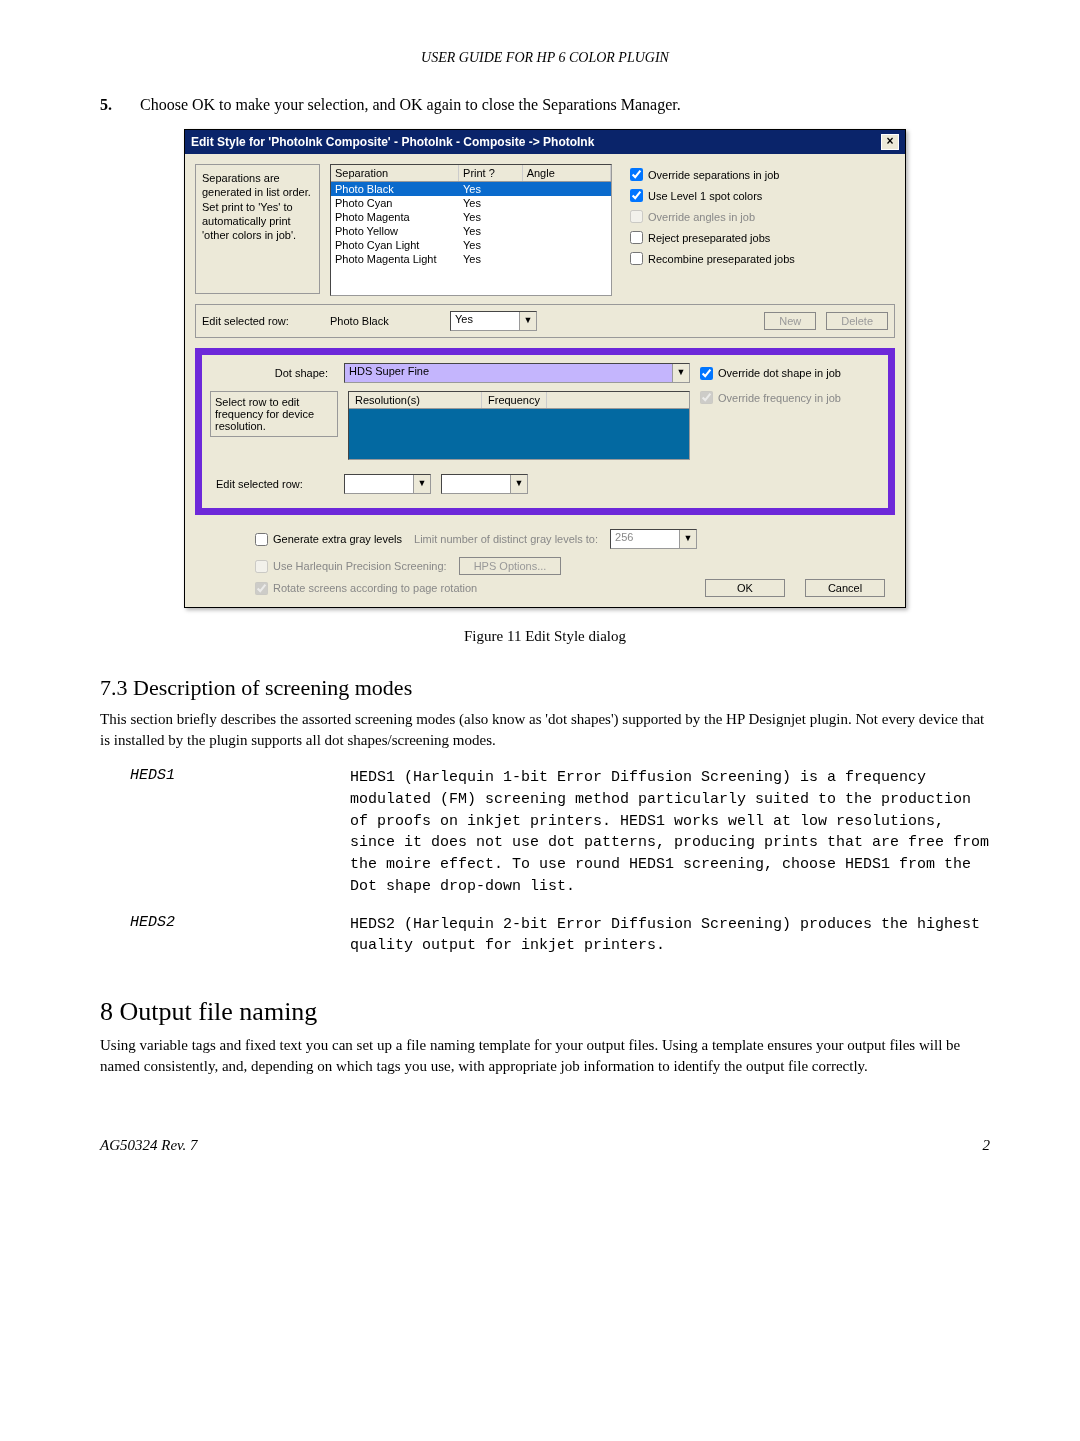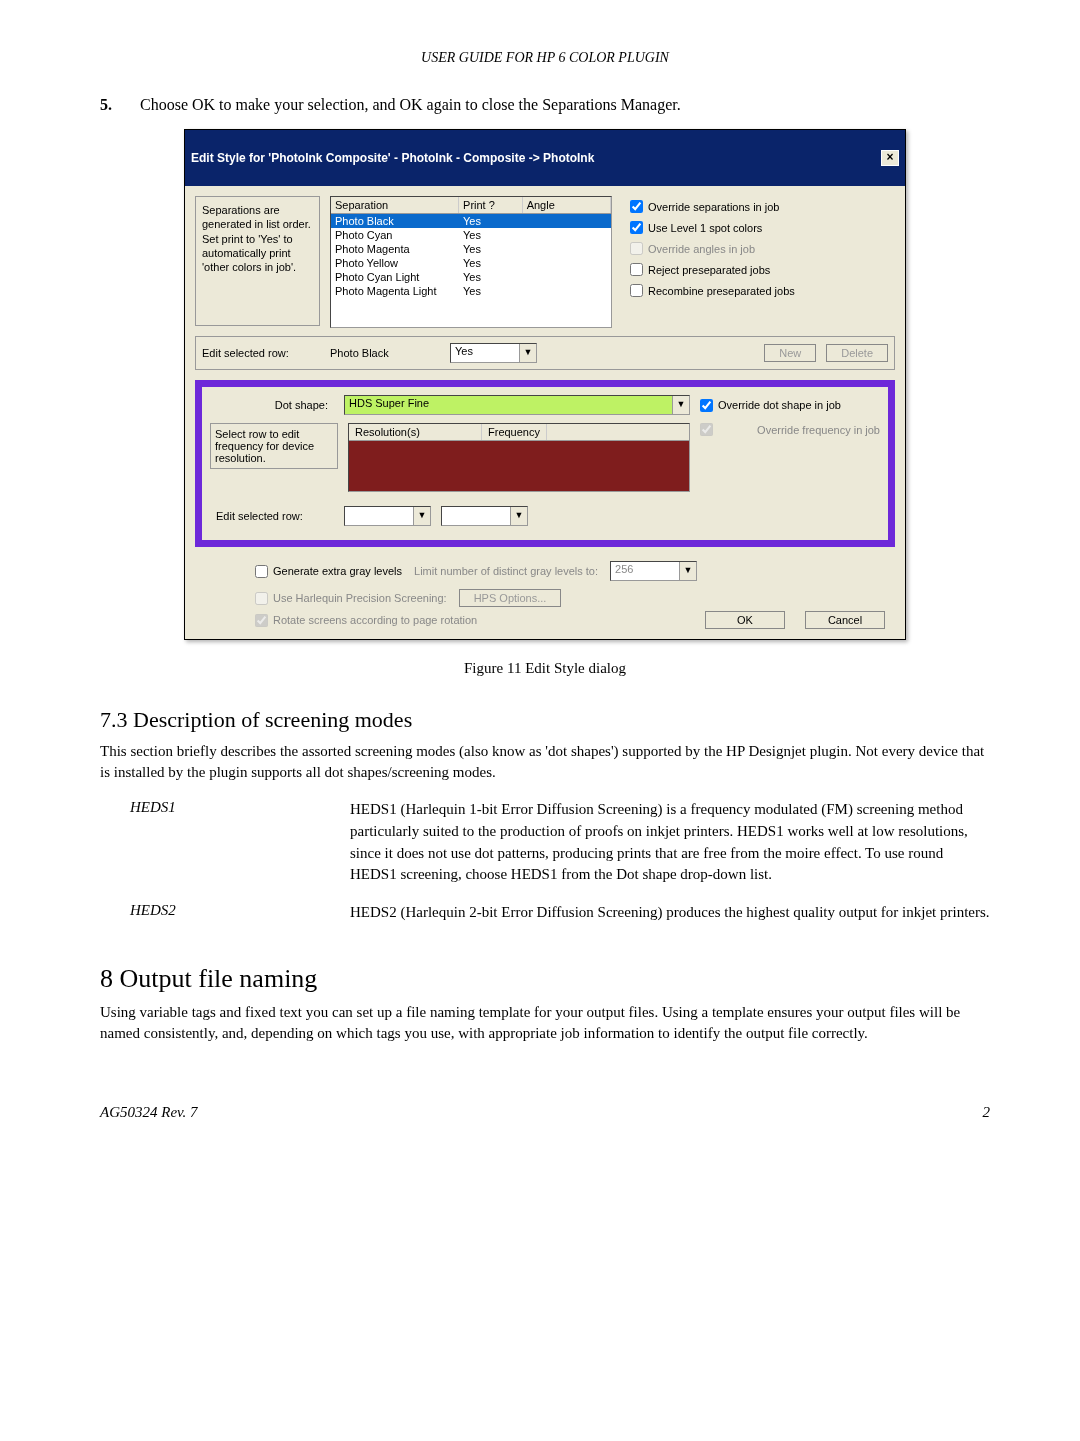--- a/index.html
+++ b/index.html
@@ -36,21 +36,21 @@
     width: 720px;
     background: #ece9d8;
     border: 1px solid #000;
     box-shadow: 2px 2px 4px rgba(0,0,0,0.3);
     font-family: Tahoma, Arial, sans-serif;
     font-size: 11px;
   }
   .titlebar {
     background: linear-gradient(#0a246a, #0a246a);
     color: #fff;
-    padding: 20px 6px;
+    padding: 4px 6px;
     display: flex;
     justify-content: space-between;
     align-items: center;
     font-weight: bold;
     font-size: 12px;
   }
   .titlebar .close {
     width: 16px;
     height: 14px;
     background: #ece9d8;
@@ -148,26 +148,26 @@
     font-family: Tahoma, Arial, sans-serif;
   }
   .btn.disabled { color: #999; }
   .mid-panel {
     margin-top: 10px;
     border: 7px solid #6d28d9;
     padding: 8px;
   }
   .dot-row { display: flex; align-items: center; gap: 10px; }
   .dot-row .lab { width: 118px; text-align: right; padding-right: 6px; }
-  .dot-combo { flex: 1; display: flex; border: 1px inset #999; background: #bef264; height: 18px; }
+  .dot-combo { flex: 1; display: flex; border: 1px inset #999; background: #c4b5fd; height: 18px; }
   .dot-combo .txt { flex:1; padding: 1px 4px; }
   .dot-combo .arrow { width: 16px; background: #ece9d8; border-left: 1px solid #999; text-align:center; line-height:16px; font-size:9px;}
   .freq-row { display: flex; margin-top: 8px; gap: 10px; align-items:flex-start; }
   .freq-desc { width: 118px; padding: 4px; border: 1px solid #999; font-size:11px;}
-  .freq-list { flex:1; background:#7f1d1d; border:1px inset #999; }
+  .freq-list { flex:1; background:#0369a1; border:1px inset #999; }
   .freq-list .lh { display:flex; background:#ece9d8; border-bottom:1px solid #999;}
   .freq-list .lh div { padding: 2px 6px; border-right:1px solid #ccc; font-size:11px;}
   .freq-empty { height: 50px; }
   .bottom-area { margin-top: 10px; }
   .gen-row { display:flex; align-items:center; gap: 12px; padding: 4px 60px; }
   .caption {
     text-align: center;
     font-size: 15px;
     margin: 14px 0 30px 0;
   }
@@ -183,20 +183,21 @@
   }
   p.body {
     font-size: 15px;
     margin: 6px 0;
     line-height: 1.4;
   }
   .def-row {
     display: flex;
     margin: 16px 0;
     gap: 20px;
+    font-family: Liberation Mono, monospace;
   }
   .def-term {
     width: 200px;
     font-style: italic;
     font-size: 15px;
     padding-left: 30px;
   }
   .def-body {
     flex: 1;
     font-size: 15px;
@@ -313,21 +314,21 @@
           </div>
           <div class="freq-row">
             <div class="freq-desc">Select row to edit frequency for device resolution.</div>
             <div class="freq-list">
               <div class="lh">
                 <div style="width:120px">Resolution(s)</div>
                 <div>Frequency</div>
               </div>
               <div class="freq-empty"></div>
             </div>
-            <label class="chk disabled" style="width:180px;justify-content:space-between;">
+            <label class="chk disabled" style="width:180px;">
                 <input type="checkbox" checked="" disabled="" style="">
                 <span>Override frequency in job</span>
               </label>
           </div>
           <div class="edit-row-panel" style="border:none;">
             <span class="lab">Edit selected row:</span>
             <span class="combo">
                 <span class="txt"></span>
                 <span class="arrow">▼</span>
               </span>

